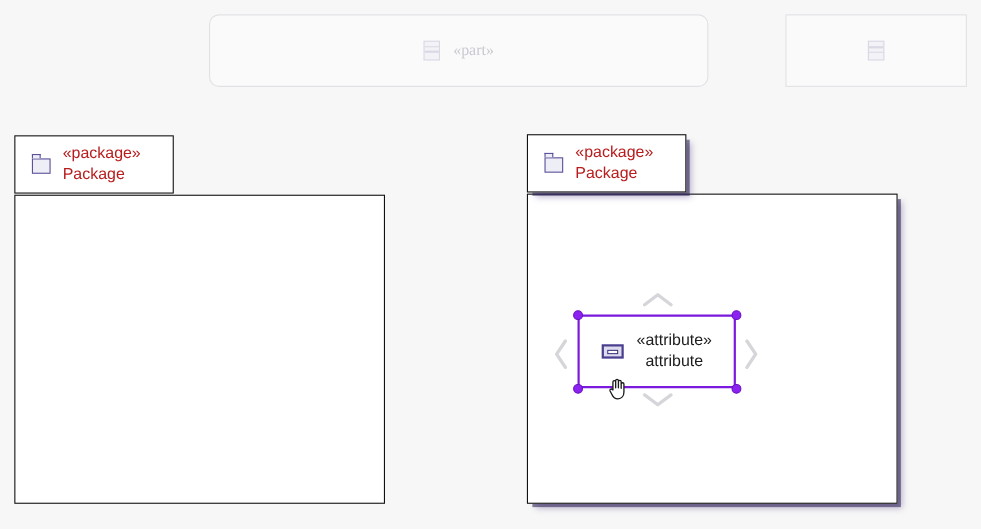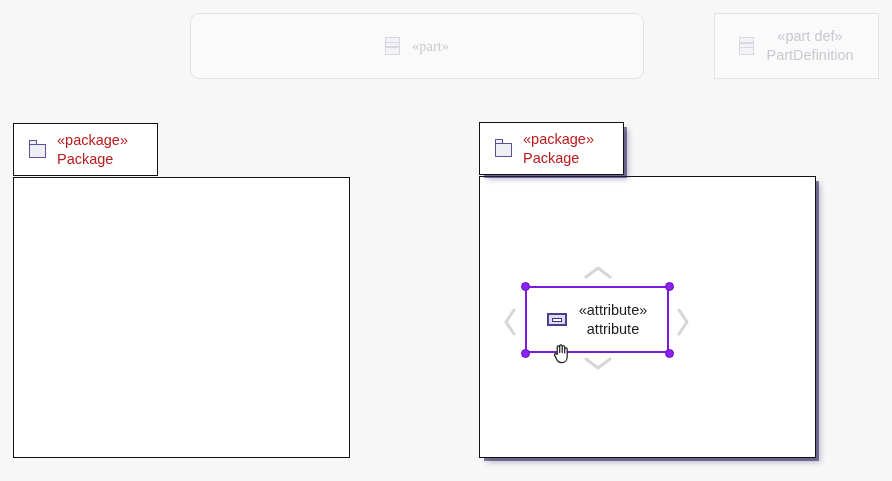--- a/index.html
+++ b/index.html
@@ -219,24 +219,20 @@
       <span class="icon-part"></span>
       <span class="node-text">
         <span class="keyword">«part»</span>
       </span>
     </div>
   </div>
 
   <div class="ghost-box" id="partdef-ghost" style="left:714px; top:13px; width:165px; height:66px;">
     <div class="ghost-inner">
       <span class="icon-part"></span>
-      <span class="node-text">
-        <span class="keyword">«part def»</span>
-        <span class="name">PartDefinition</span>
-      </span>
     </div>
   </div>
 
   <div class="pkg-header" style="left:13px; top:123px; width:145px; height:53px;">
     <div class="hdr-inner">
       <span class="icon-folder"></span>
       <span class="node-text">
         <span class="keyword">«package»</span>
         <span class="name">Package</span>
       </span>

